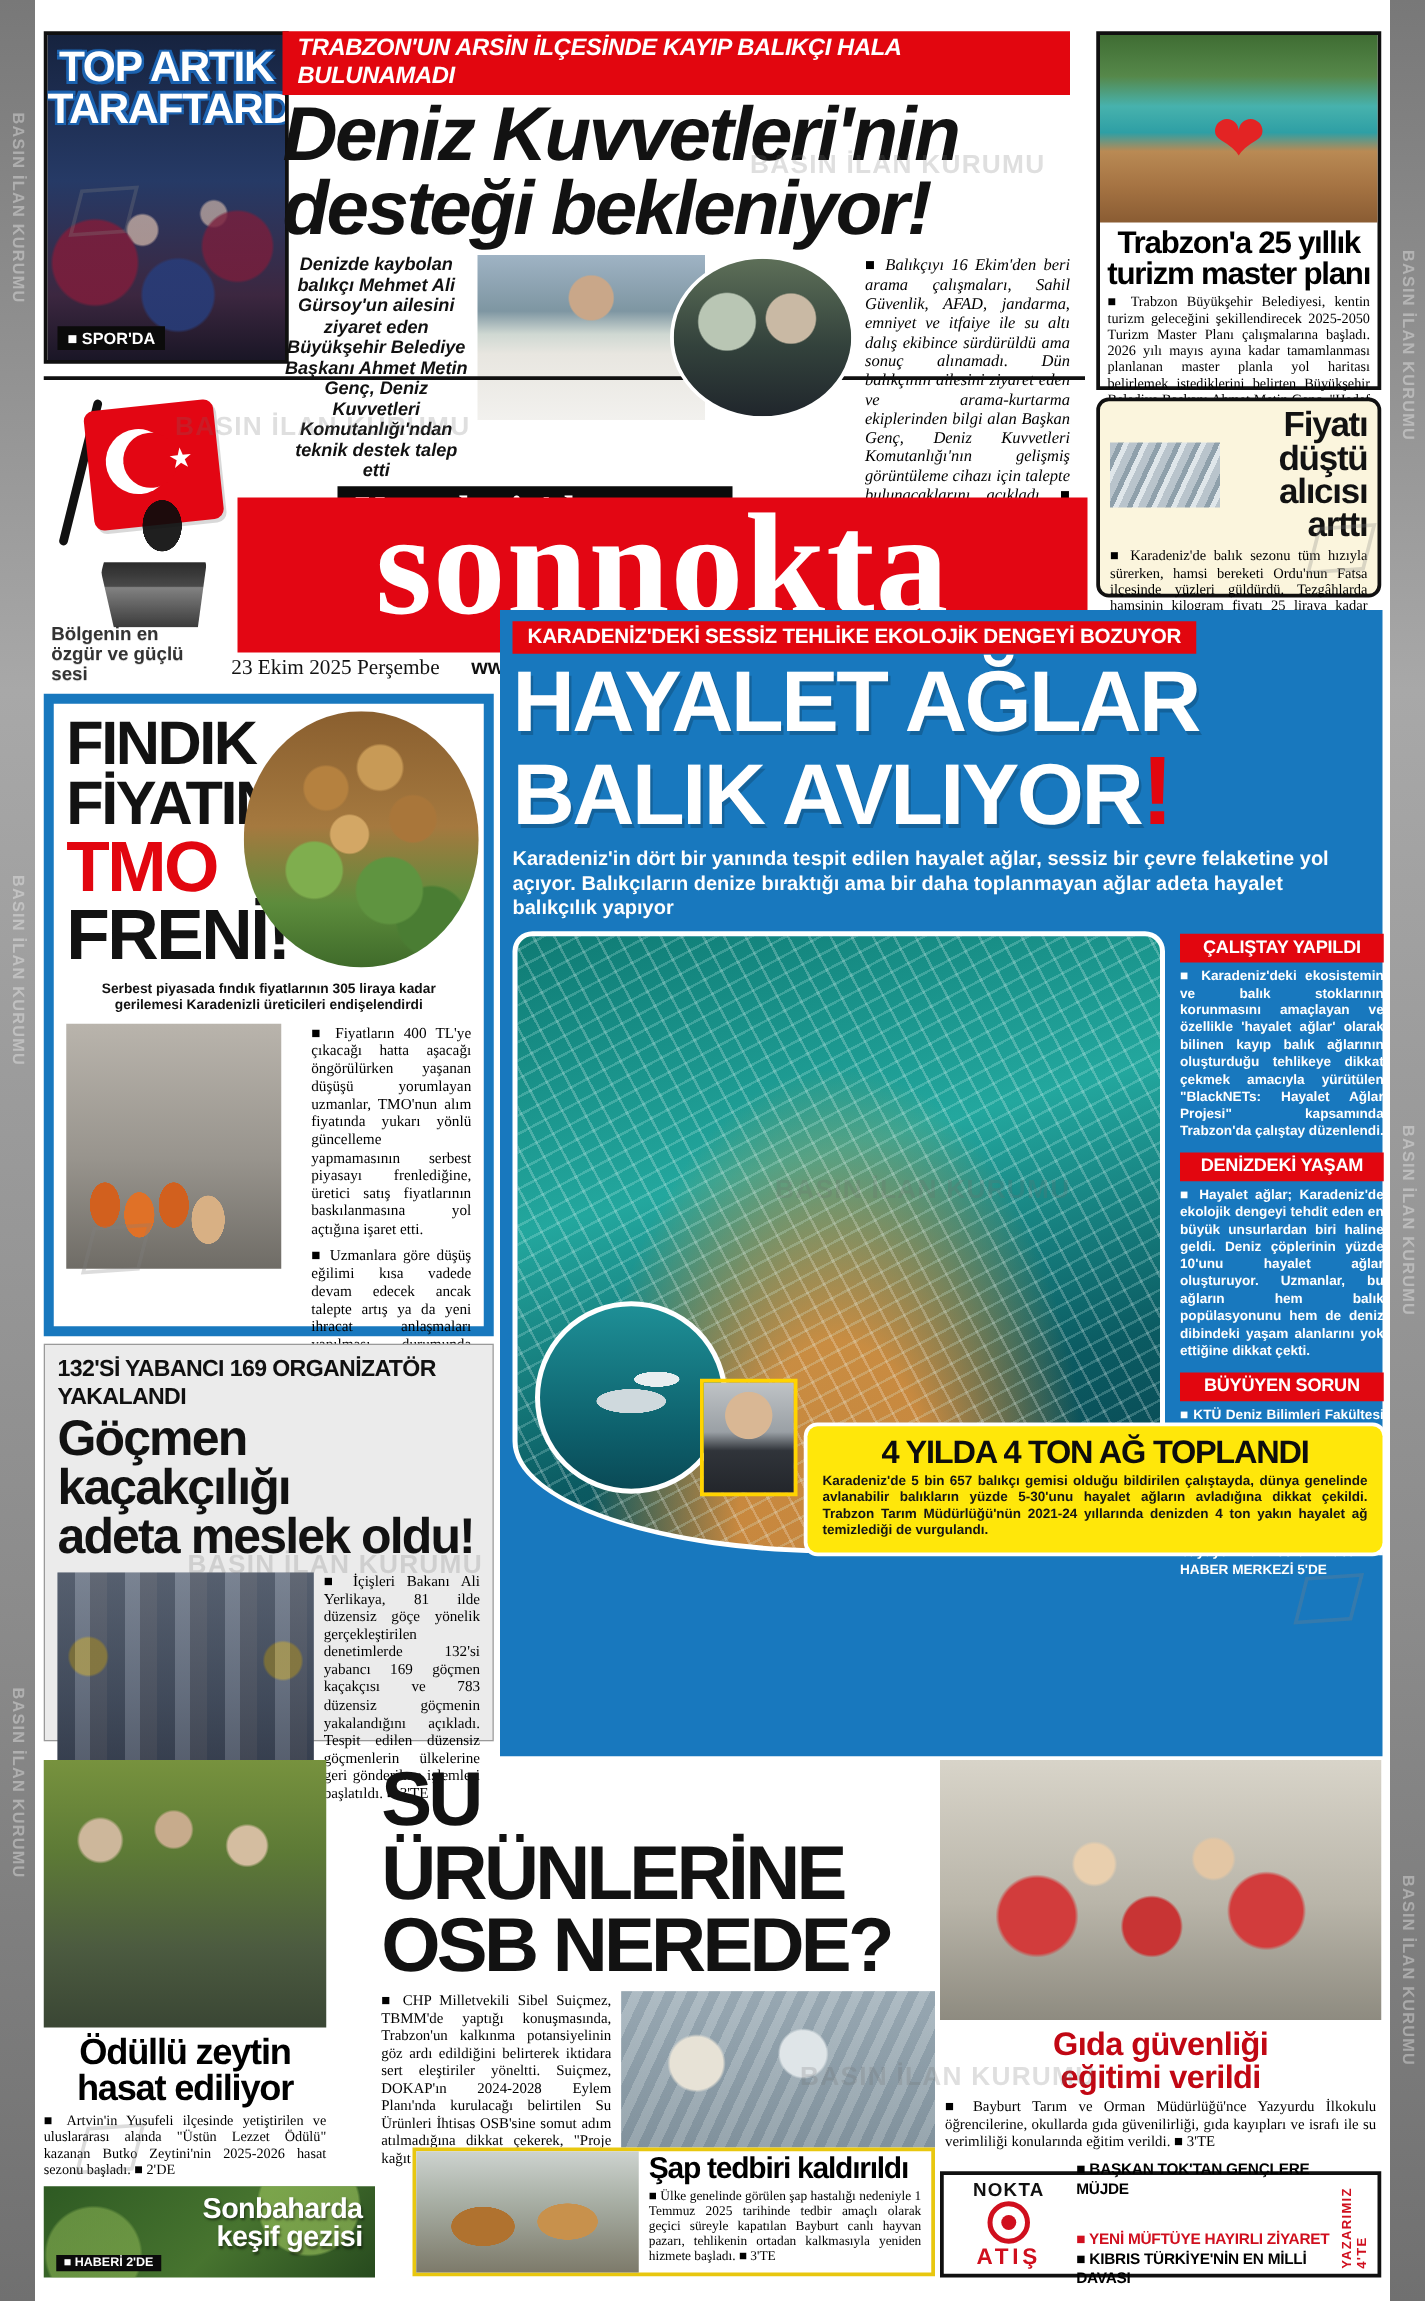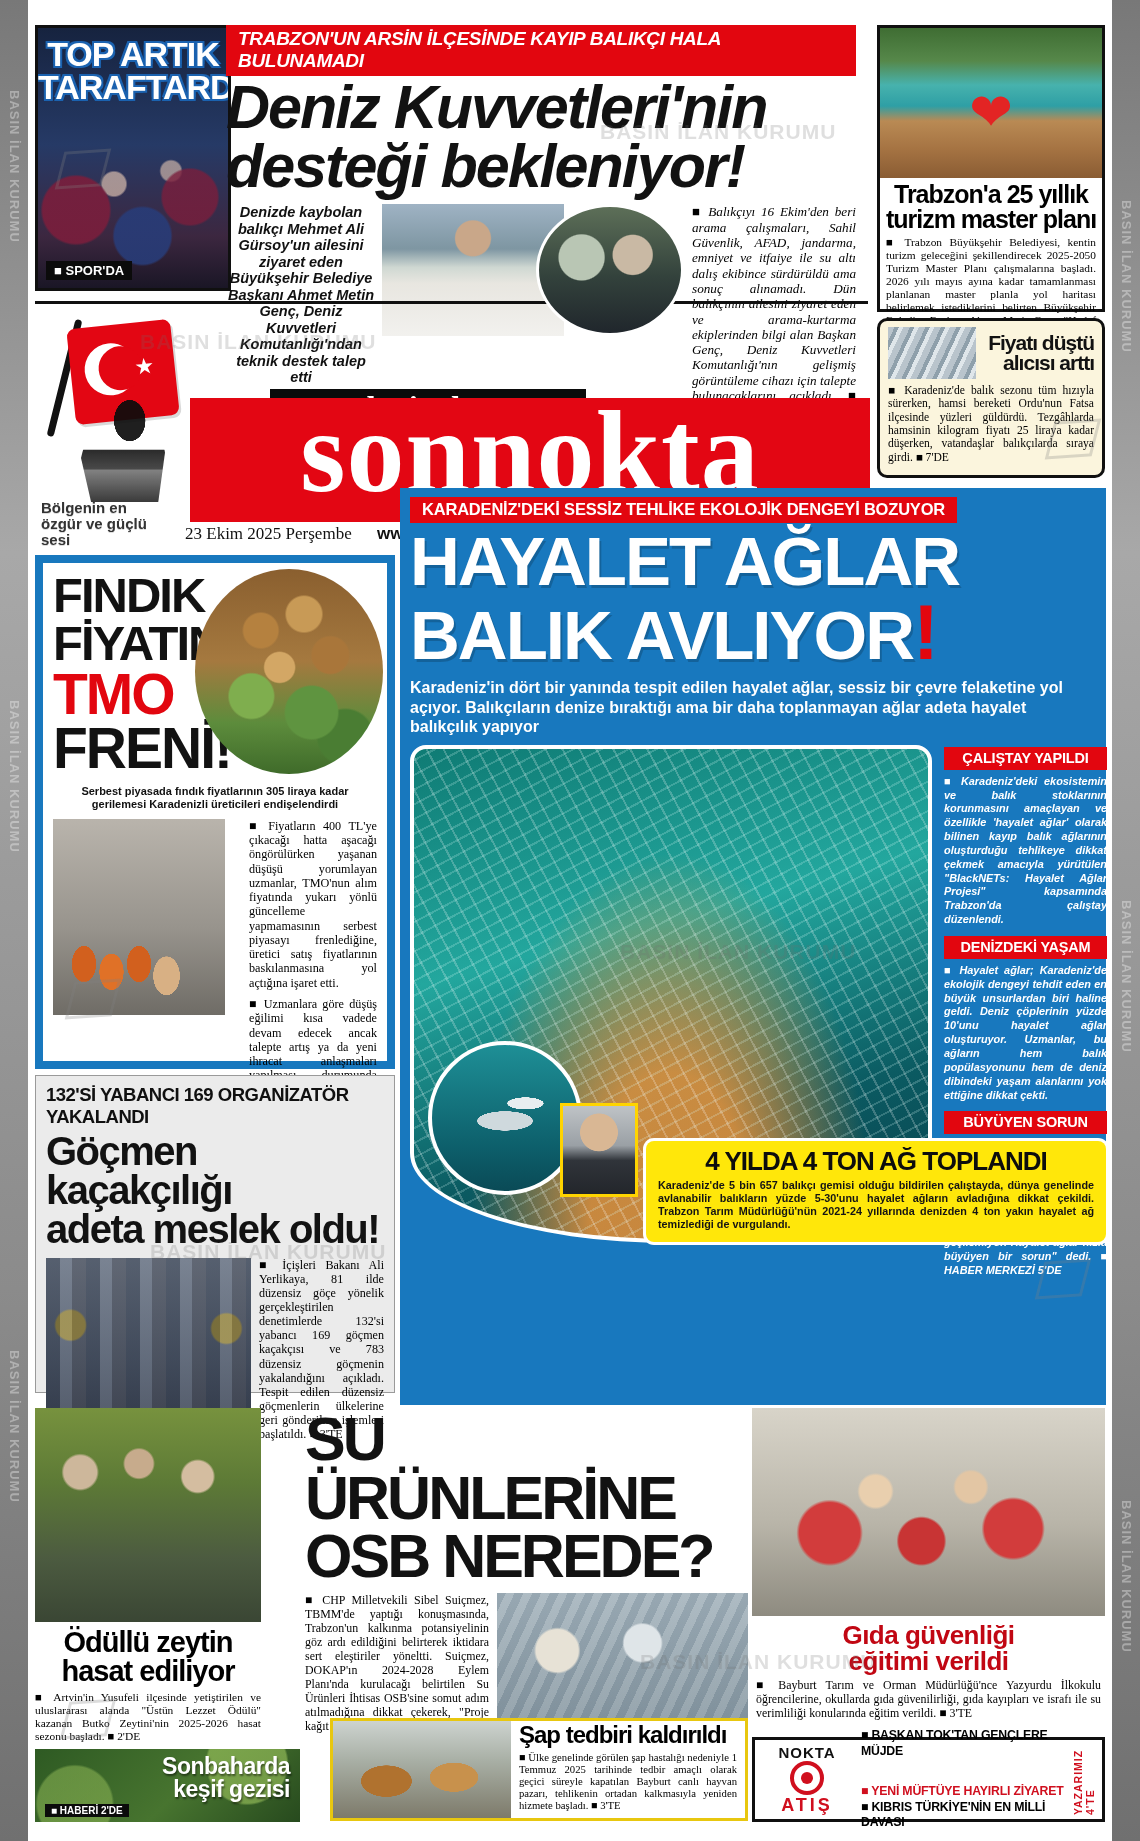--- a/index.html
+++ b/index.html
@@ -54,21 +54,21 @@
     background: linear-gradient(180deg,#3f6d33 0%,#56884a 22%,#47b2ad 38%,#2e9fa5 52%,#b98a54 62%,#a67443 80%,#8a5c33 100%); }
   #tourism .ph .heart { position:absolute; left:50%; top:58px; transform:translateX(-50%); font-size:52px; color:#e32424; line-height:1; }
   #tourism h2 { font-size:25px; text-align:center; line-height:1.0; letter-spacing:-1px; margin-top:4px; font-weight:bold; }
   #tourism .body { font-size:11.4px; line-height:1.14; padding:4px 6px; }
 
   
   #hamsi { position:absolute; left:877px; top:318px; width:228px; height:160px; border:3px solid #101010; border-radius:10px; background:#fbf5dd; padding:6px 8px; }
   #hamsi .top { display:flex; gap:6px; align-items:center; }
   #hamsi .ph { width:88px; height:52px; flex:none;
     background: repeating-linear-gradient(115deg,#b9c4cc 0 6px,#8fa0ab 6px 10px,#dfe6ea 10px 14px); }
-  #hamsi h2 { flex:1; font-size:21px; line-height:.95; letter-spacing:-1px; text-align:right; font-weight:bold; }
+  #hamsi h2 { flex:1; font-size:28px; line-height:.95; letter-spacing:-1px; text-align:right; font-weight:bold; }
   #hamsi .body { font-size:11.6px; line-height:1.15; margin-top:5px; }
 
   
   #mast-rule { position:absolute; left:35px; top:301px; width:833px; height:3px; background:#101010; }
   #masthead { position:absolute; left:35px; top:308px; width:833px; height:236px; }
   #masthead .flag { position:absolute; left:8px; top:14px; width:150px; height:190px; }
   #masthead .flagcloth { position:absolute; left:28px; top:2px; width:104px; height:96px; background:#e30613; border-radius:8px; transform:rotate(-6deg); box-shadow:2px 3px 0 rgba(0,0,0,.15); }
   #masthead .crescent { position:absolute; left:14px; top:18px; width:52px; height:52px; border-radius:50%; background:#fff; }
   #masthead .crescent::after { content:""; position:absolute; left:14px; top:4px; width:44px; height:44px; border-radius:50%; background:#e30613; }
   #masthead .star { position:absolute; left:64px; top:32px; color:#fff; font-size:22px; }
@@ -132,21 +132,21 @@
   #ghost .deck { color:#fff; font-weight:bold; font-size:16px; line-height:1.22; margin-top:8px; width:99%; }
   #ghost .content { position:relative; margin-top:8px; height:500px; }
   #ghost .bigph { position:absolute; left:0; top:0; width:522px; height:498px; border:4px solid #fff;
     border-radius:16px 16px 50% 50% / 16px 16px 90px 90px;
     background: repeating-linear-gradient(62deg, rgba(255,255,255,.22) 0 2px, transparent 2px 15px),
       repeating-linear-gradient(-28deg, rgba(220,255,250,.2) 0 2px, transparent 2px 13px),
       radial-gradient(ellipse at 50% 96%, rgba(233,146,58,.85) 0 22%, rgba(233,146,58,0) 55%),
       linear-gradient(165deg,#0f7b74 0%,#23a79e 38%,#0b5b62 72%,#083f4c 100%); }
   #ghost .col { position:absolute; left:534px; top:2px; width:163px; }
   #ghost .sec-h { background:#e2060f; color:#fff; font-weight:bold; font-size:14.5px; padding:3px 0 4px; text-align:center; letter-spacing:-.2px; }
-  #ghost .sec-b { color:#fff; font-weight:bold; font-size:10.9px; line-height:1.27; text-align:justify; margin:5px 0 9px;font-style:italic; }
+  #ghost .sec-b { color:#fff; font-weight:bold; font-size:10.9px; line-height:1.27; text-align:justify; margin:5px 0 9px; }
   #ghost .fish { position:absolute; left:18px; top:296px; width:154px; height:154px; border-radius:50%; border:4px solid #fff; z-index:3;
     background: radial-gradient(ellipse 46px 16px at 50% 52%, #cfd9dd 0 60%, transparent 61%),
       radial-gradient(ellipse 30px 10px at 64% 40%, #e8eef0 0 60%, transparent 61%),
       linear-gradient(180deg,#1e8f96 0%,#0d5f6b 70%,#0a4a56 100%); }
   #ghost .prof { position:absolute; left:150px; top:358px; width:78px; height:94px; border:3px solid #ffd400; z-index:4;
     background: radial-gradient(circle at 50% 30%, #d9b794 0 26%, transparent 27%),
       linear-gradient(180deg,#bfc3c6 0%,#9aa0a5 45%,#30343a 62%,#23262b 100%); }
   #ghost .yellow { position:absolute; left:236px; top:396px; width:460px; height:101px; background:#ffe70a; border-radius:8px; padding:5px 12px; z-index:2; box-shadow:0 0 0 3px #fff; }
   #ghost .yellow .t { font-size:26px; font-weight:bold; letter-spacing:-1px; text-align:center; color:#0d0d0d; }
   #ghost .yellow .b { font-size:10.8px; font-weight:bold; line-height:1.22; text-align:justify; margin-top:2px; color:#141414; }

